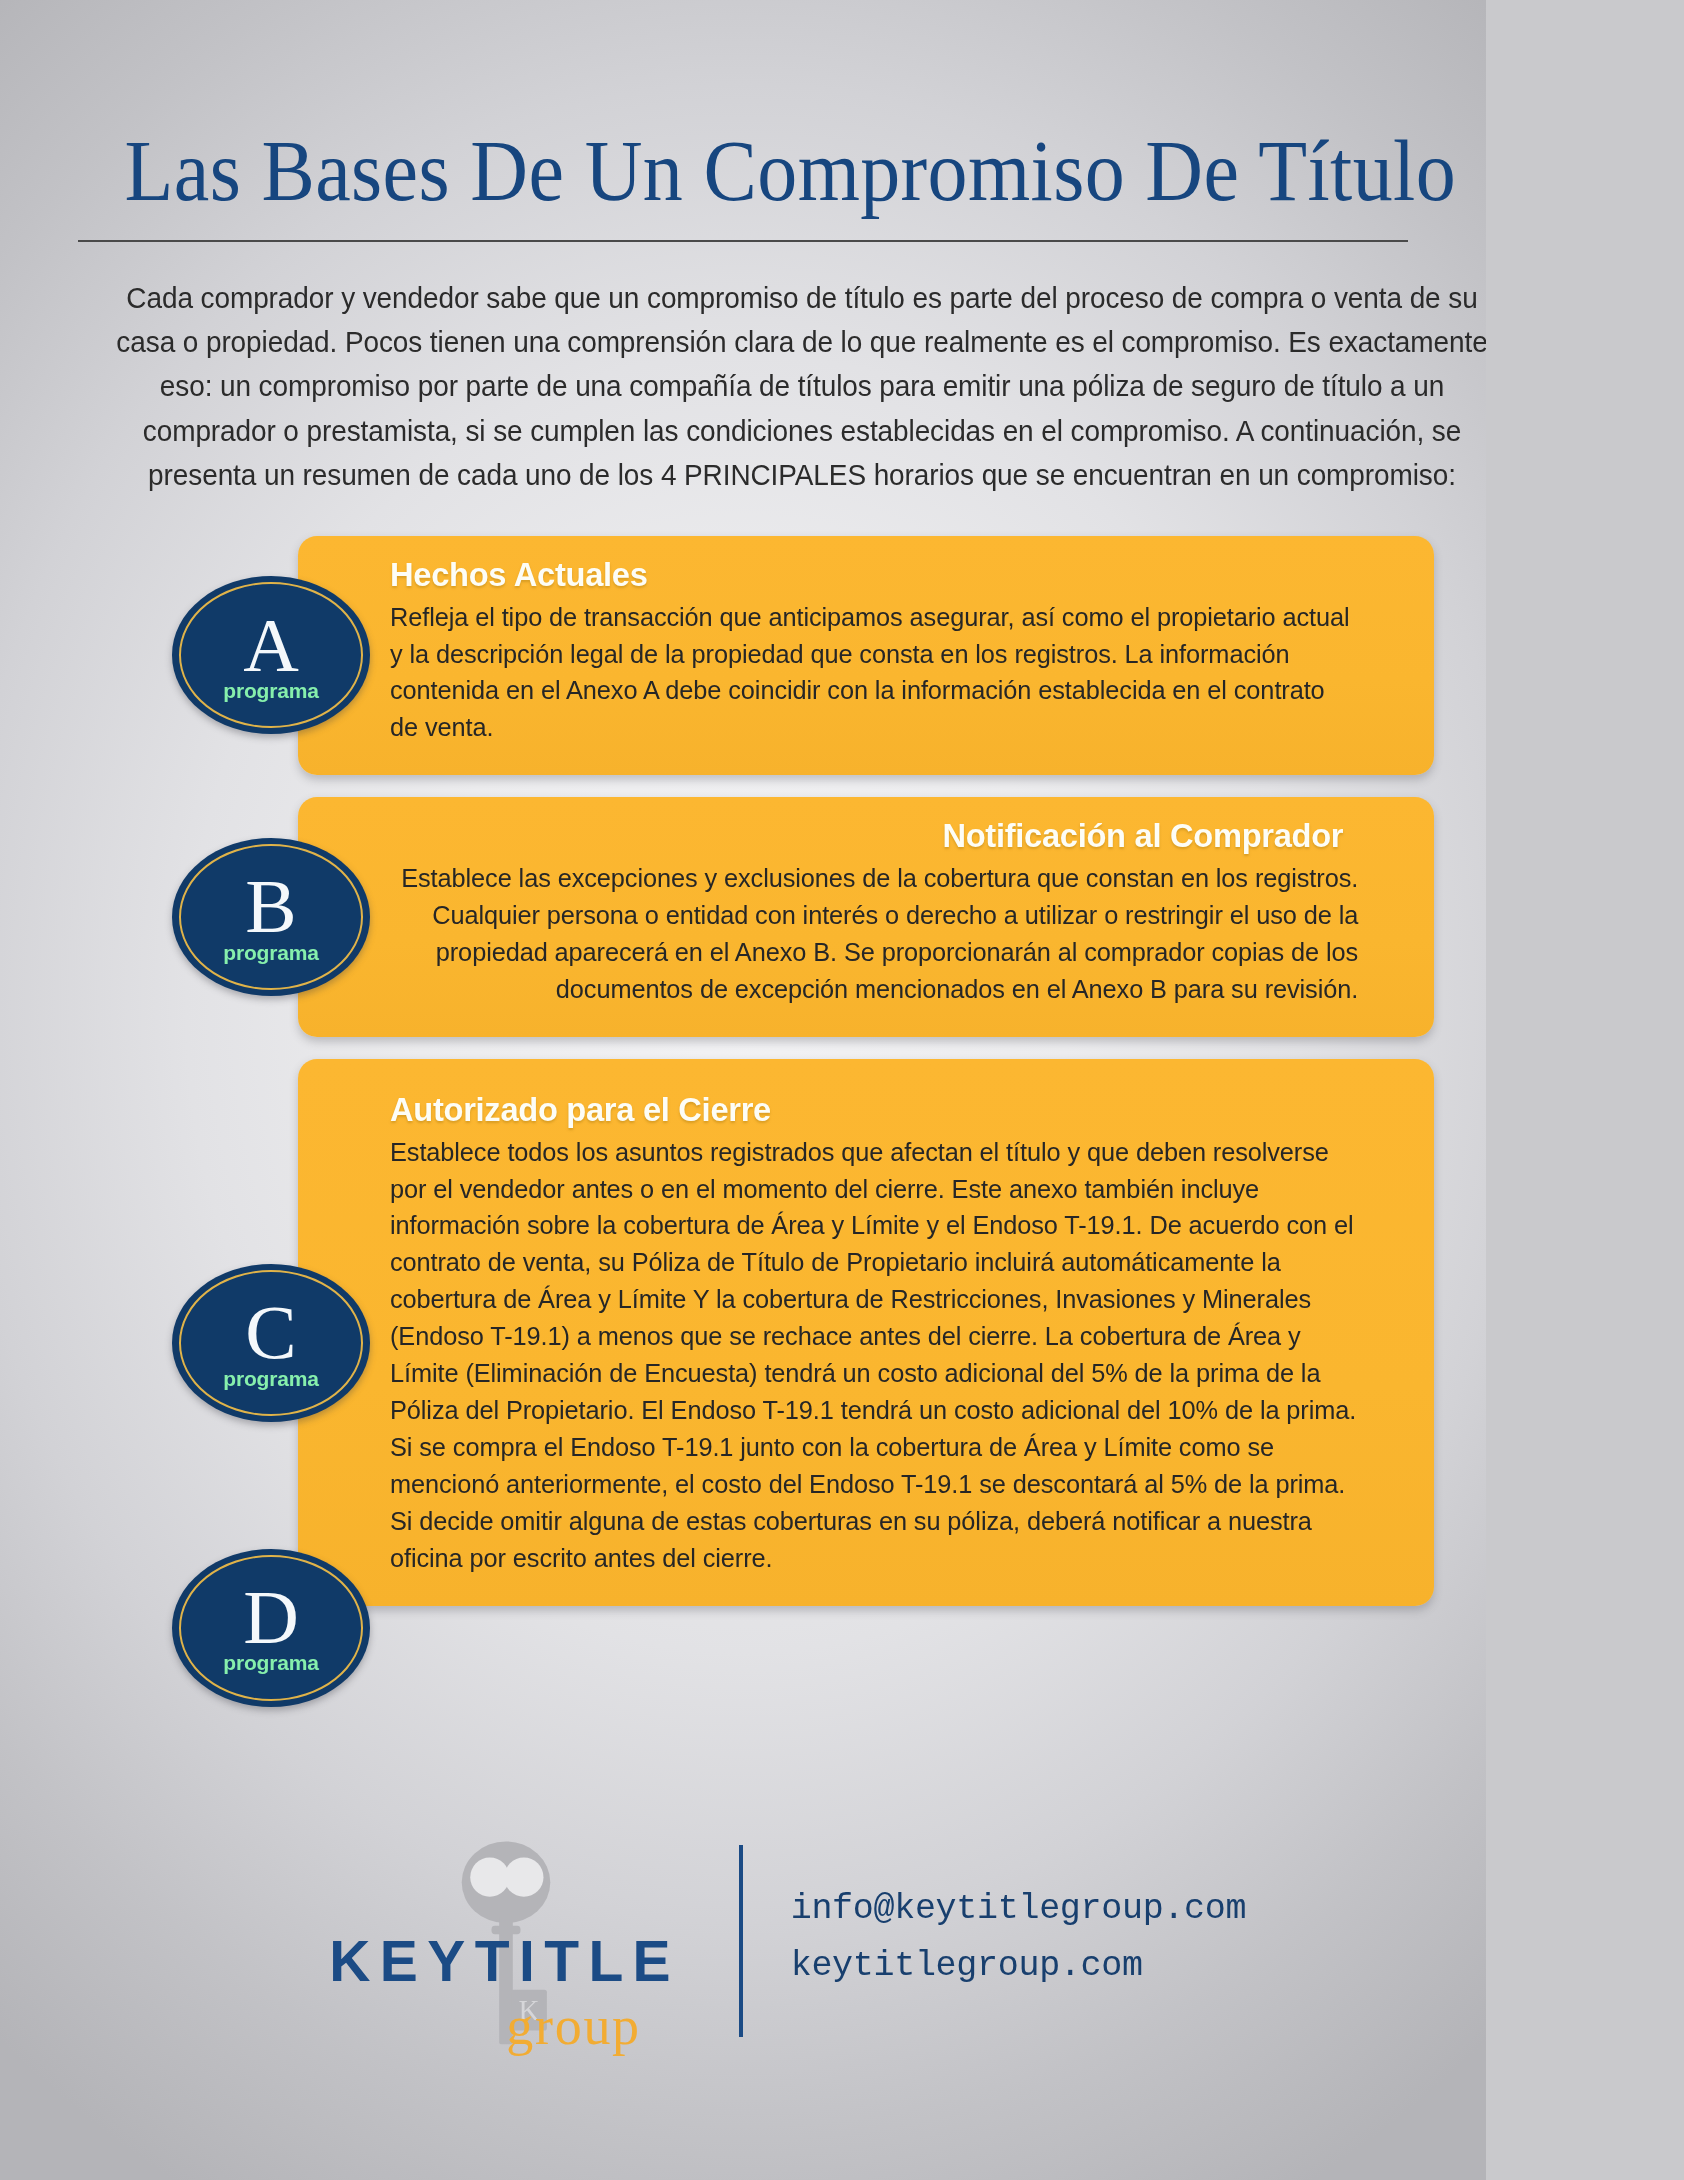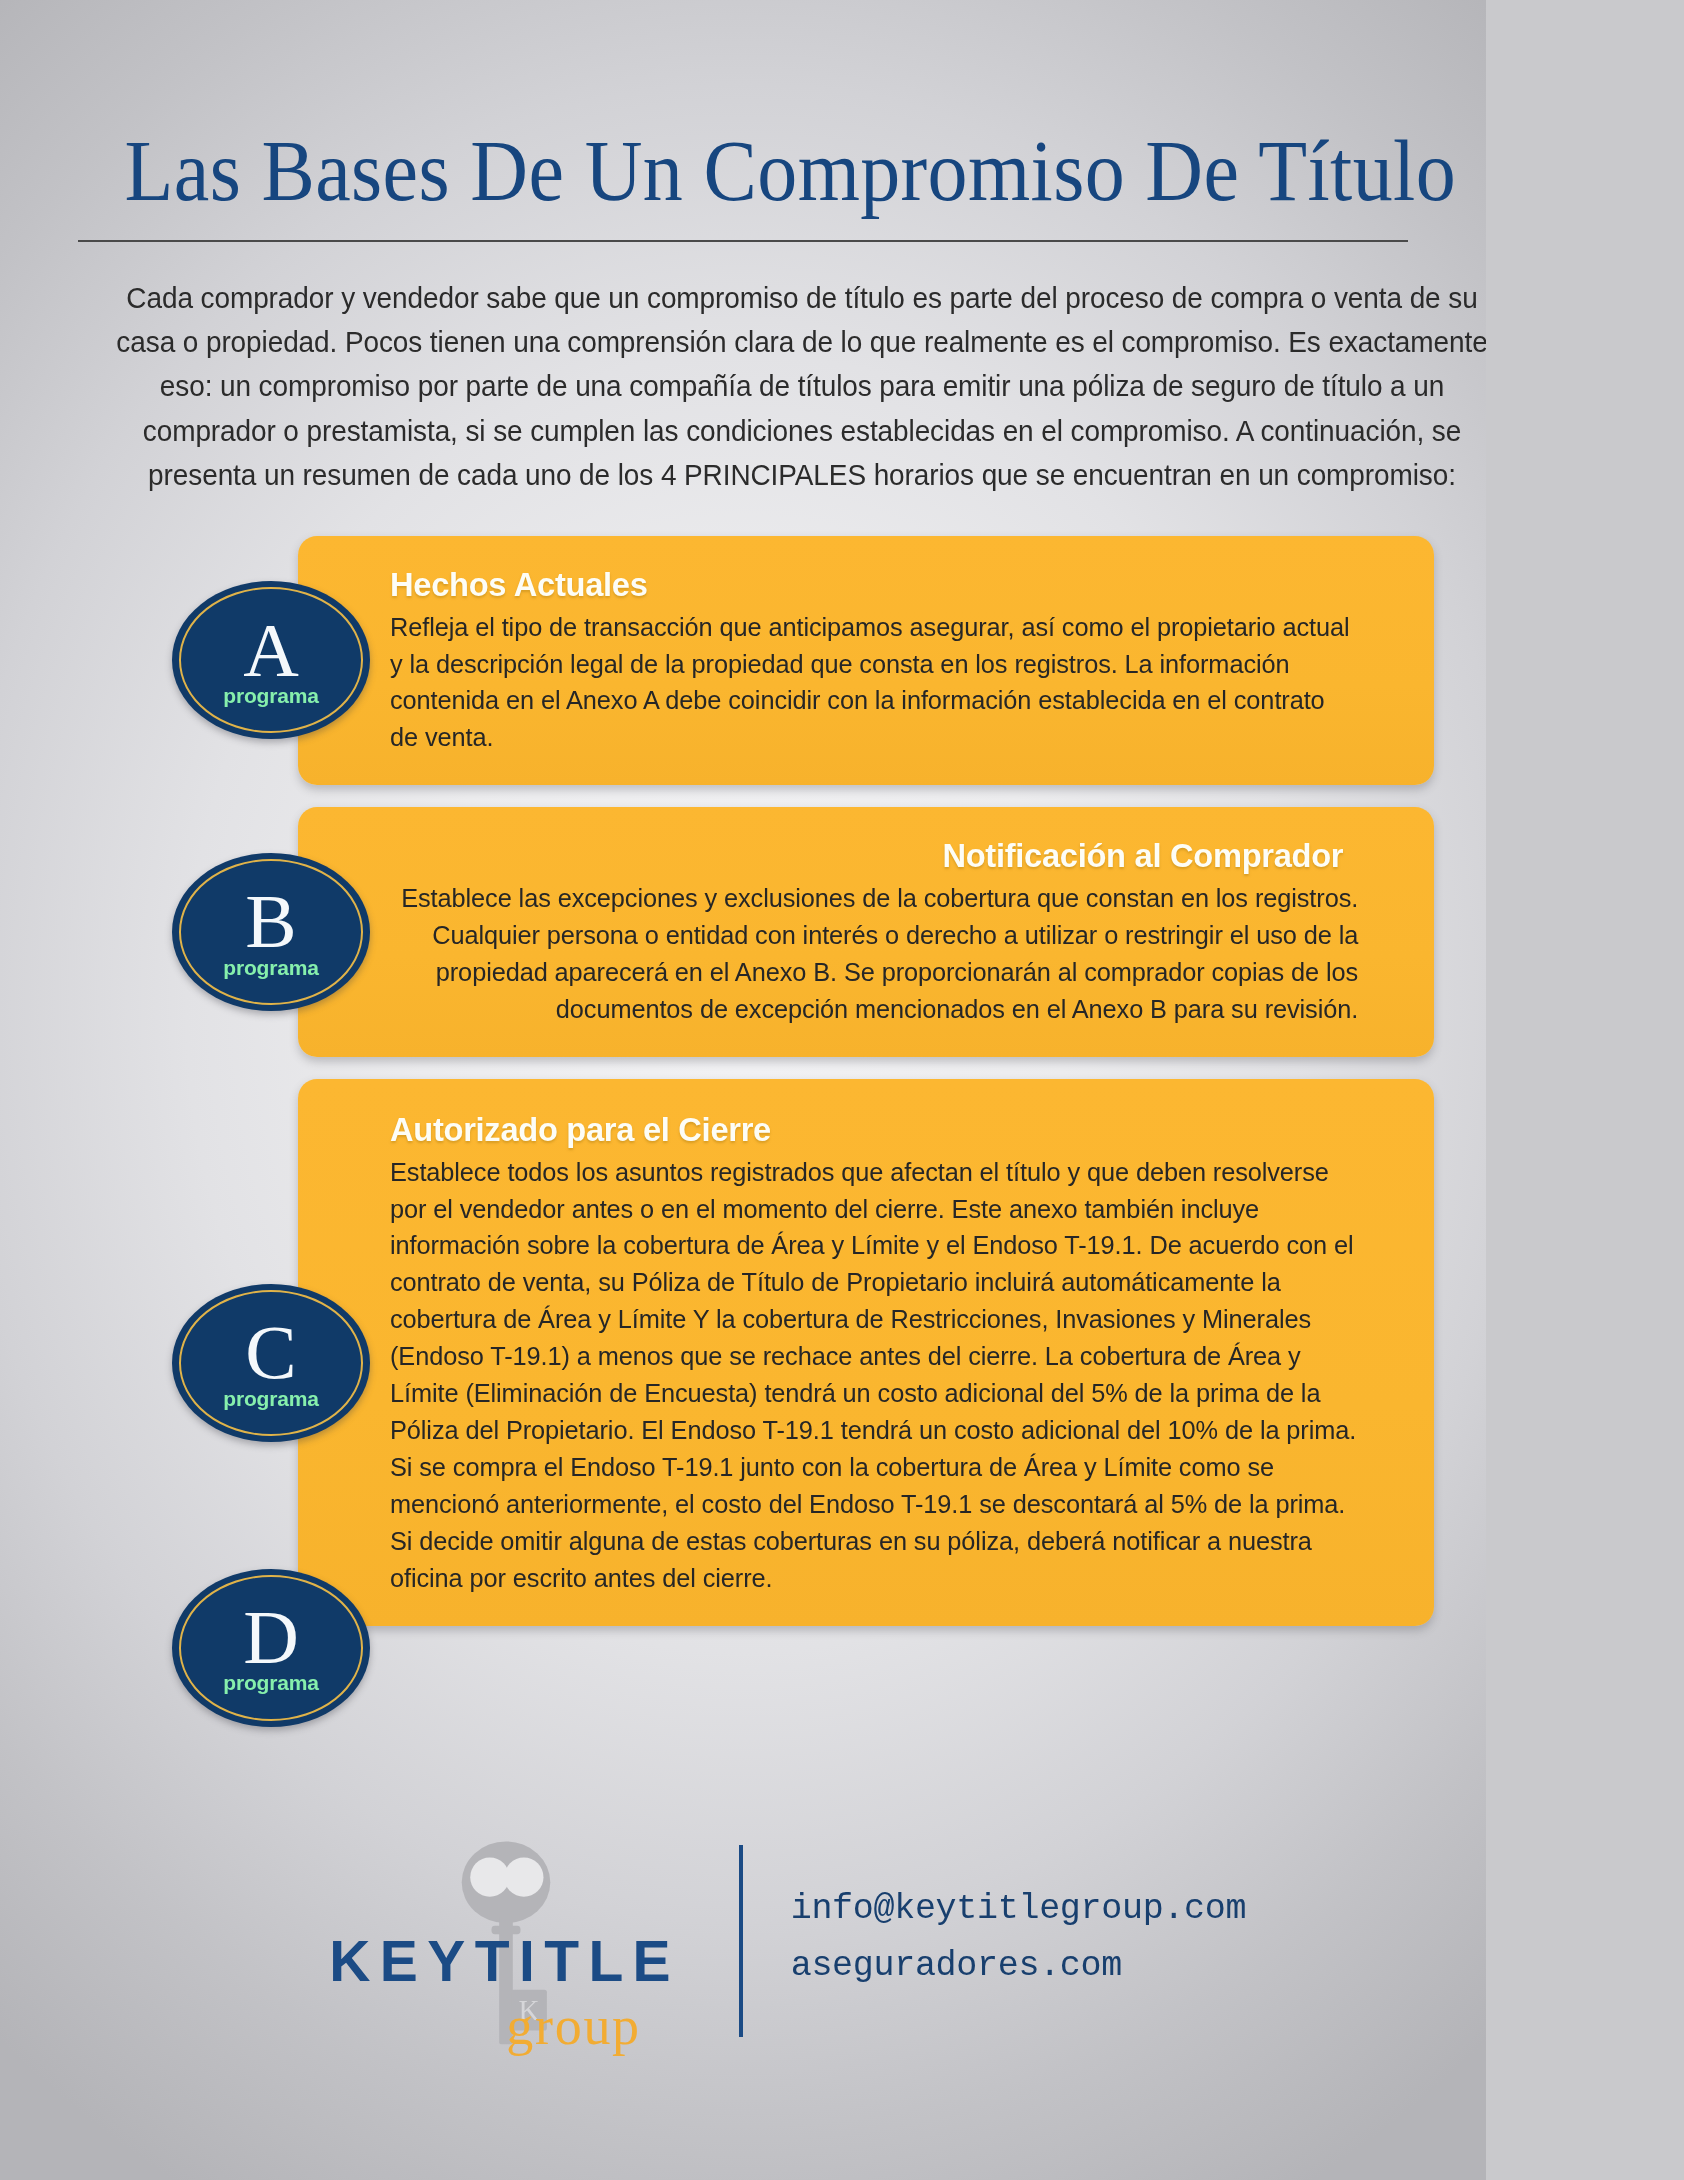--- a/index.html
+++ b/index.html
@@ -79,21 +79,21 @@
     margin-bottom: 22px;
   }
 
   .card {
     position: relative;
     margin-left: 298px;
     margin-right: 52px;
     background: linear-gradient(180deg, #fcb731 0%, #fab62f 60%, #f7b22c 100%);
     border-radius: 19px;
     box-shadow: 0 4.3px 8.5px rgba(90, 90, 95, 0.30);
-    padding: 27px 51px 29px 92px;
+    padding: 17px 51px 29px 92px;
     box-sizing: border-box;
     min-height: 200px;
   }
 
   .card-heading {
     margin: 0 0 3.4px 0;
     font-size: 34px;
     font-weight: 700;
     color: #fdfdf6;
     letter-spacing: -0.3px;
@@ -325,19 +325,19 @@
         </div>
 
         <div class="logo-group">group</div>
       </div>
     </div>
 
     <div class="footer-divider"></div>
 
     <div class="contact">
       <div>info@keytitlegroup.com</div>
-      <div>aseguradores.com</div>
+      <div>keytitlegroup.com</div>
     </div>
 
   </div>
 
 </div>
 
 
 </body></html>

